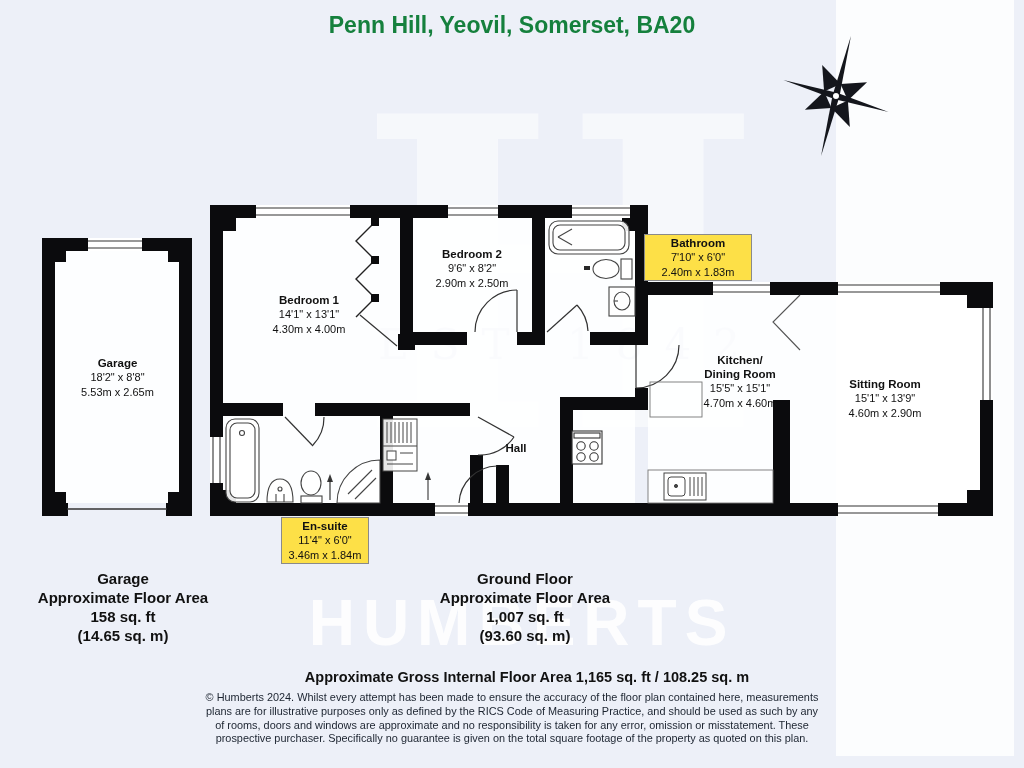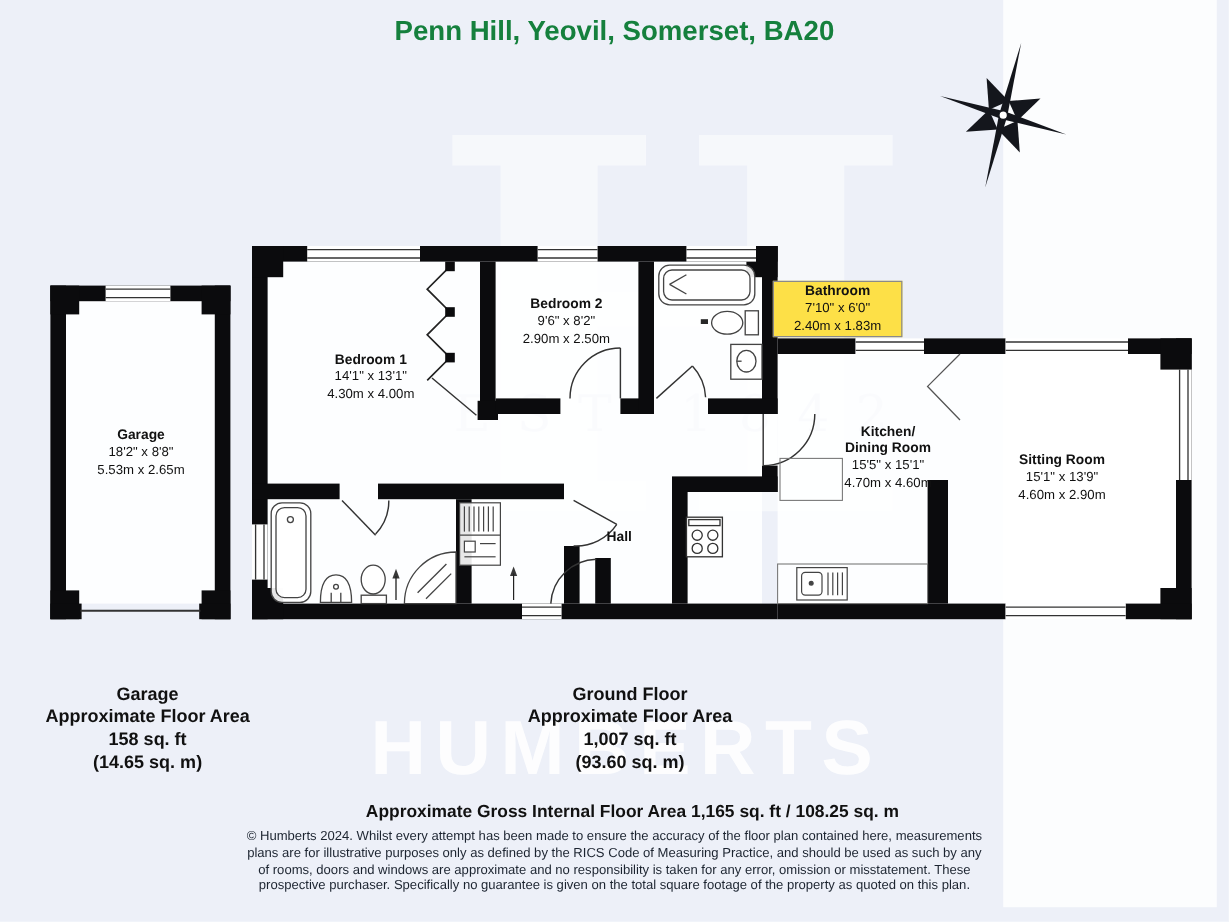--- a/index.html
+++ b/index.html
@@ -295,20 +295,25 @@
     <div class="rname">Kitchen/
 Dining Room</div>
     <div class="rdim">15'5" x 15'1"</div>
     <div class="rdim">4.70m x 4.60m</div>
   </div>
   <div class="room-label lbl-sitting">
     <div class="rname">Sitting Room</div>
     <div class="rdim">15'1" x 13'9"</div>
     <div class="rdim">4.60m x 2.90m</div>
   </div>
+  <div class="room-label lbl-ensuite boxed">
+    <div class="rname">En-suite</div>
+    <div class="rdim">11'4" x 6'0"</div>
+    <div class="rdim">3.46m x 1.84m</div>
+  </div>
   <div class="room-label lbl-hall">
     <div class="rname">Hall</div>
   </div>
 
   <div class="area area-garage">
     <div>Garage</div>
     <div>Approximate Floor Area</div>
     <div>158 sq. ft</div>
     <div>(14.65 sq. m)</div>
   </div>

